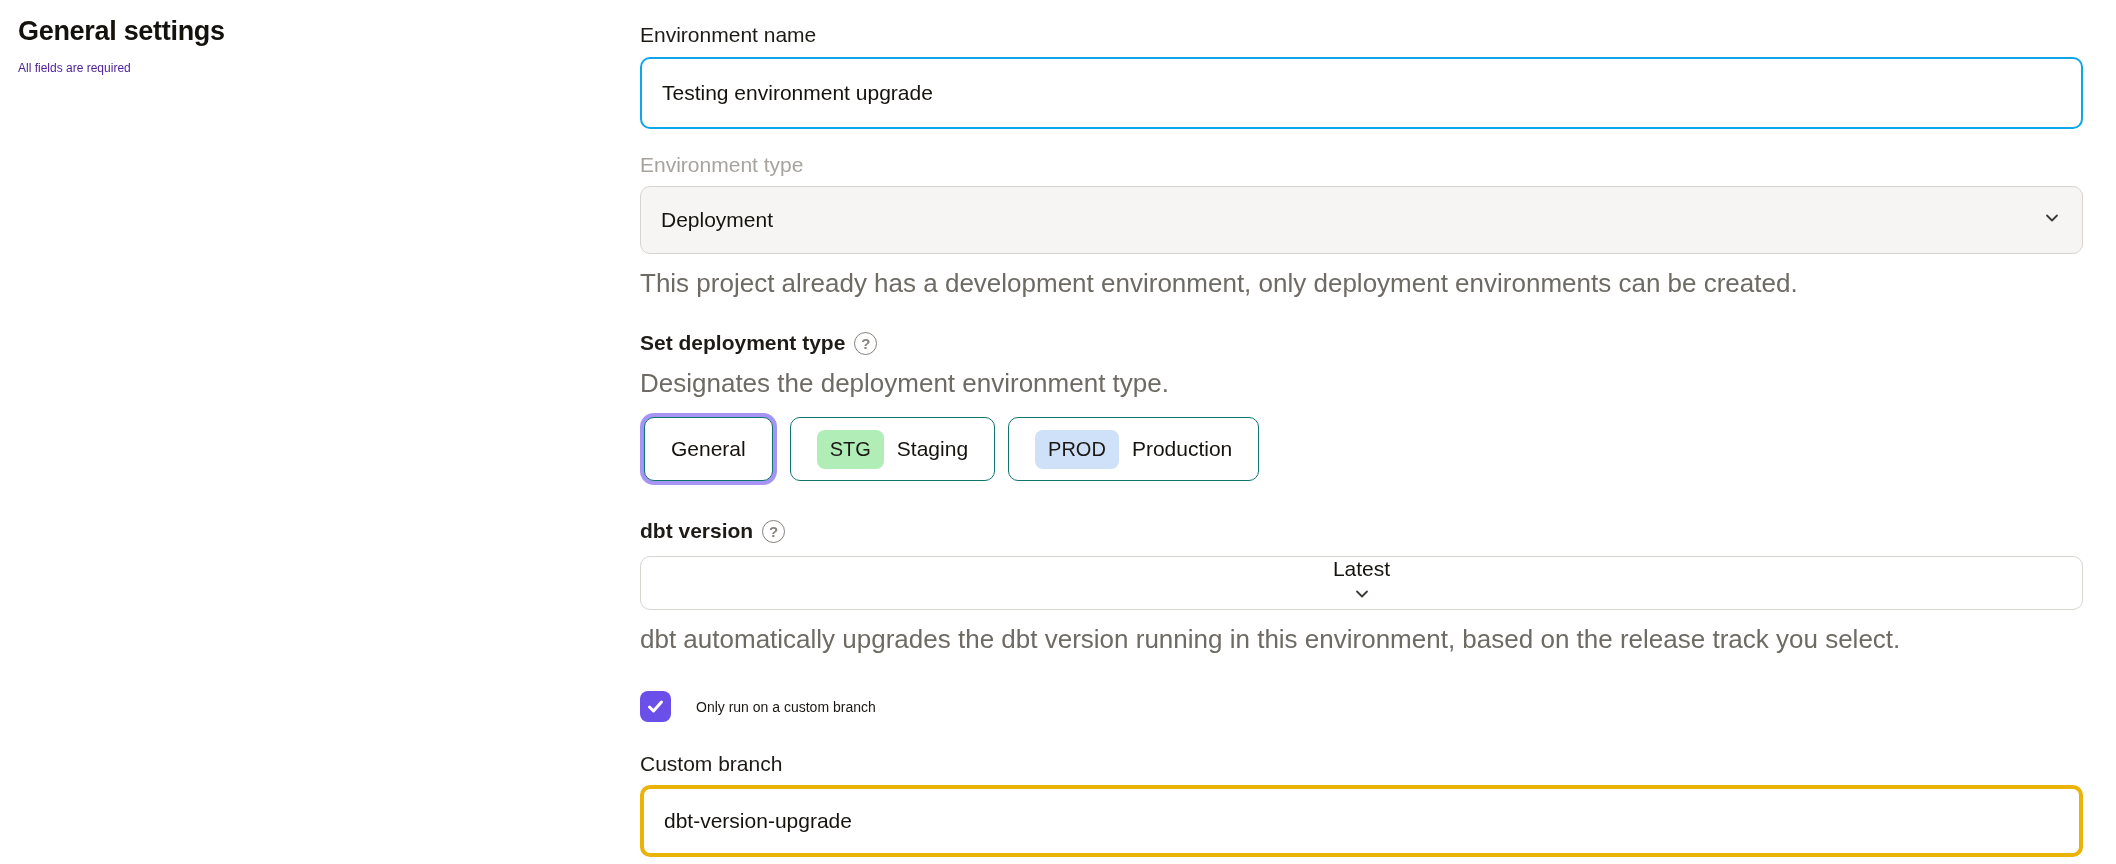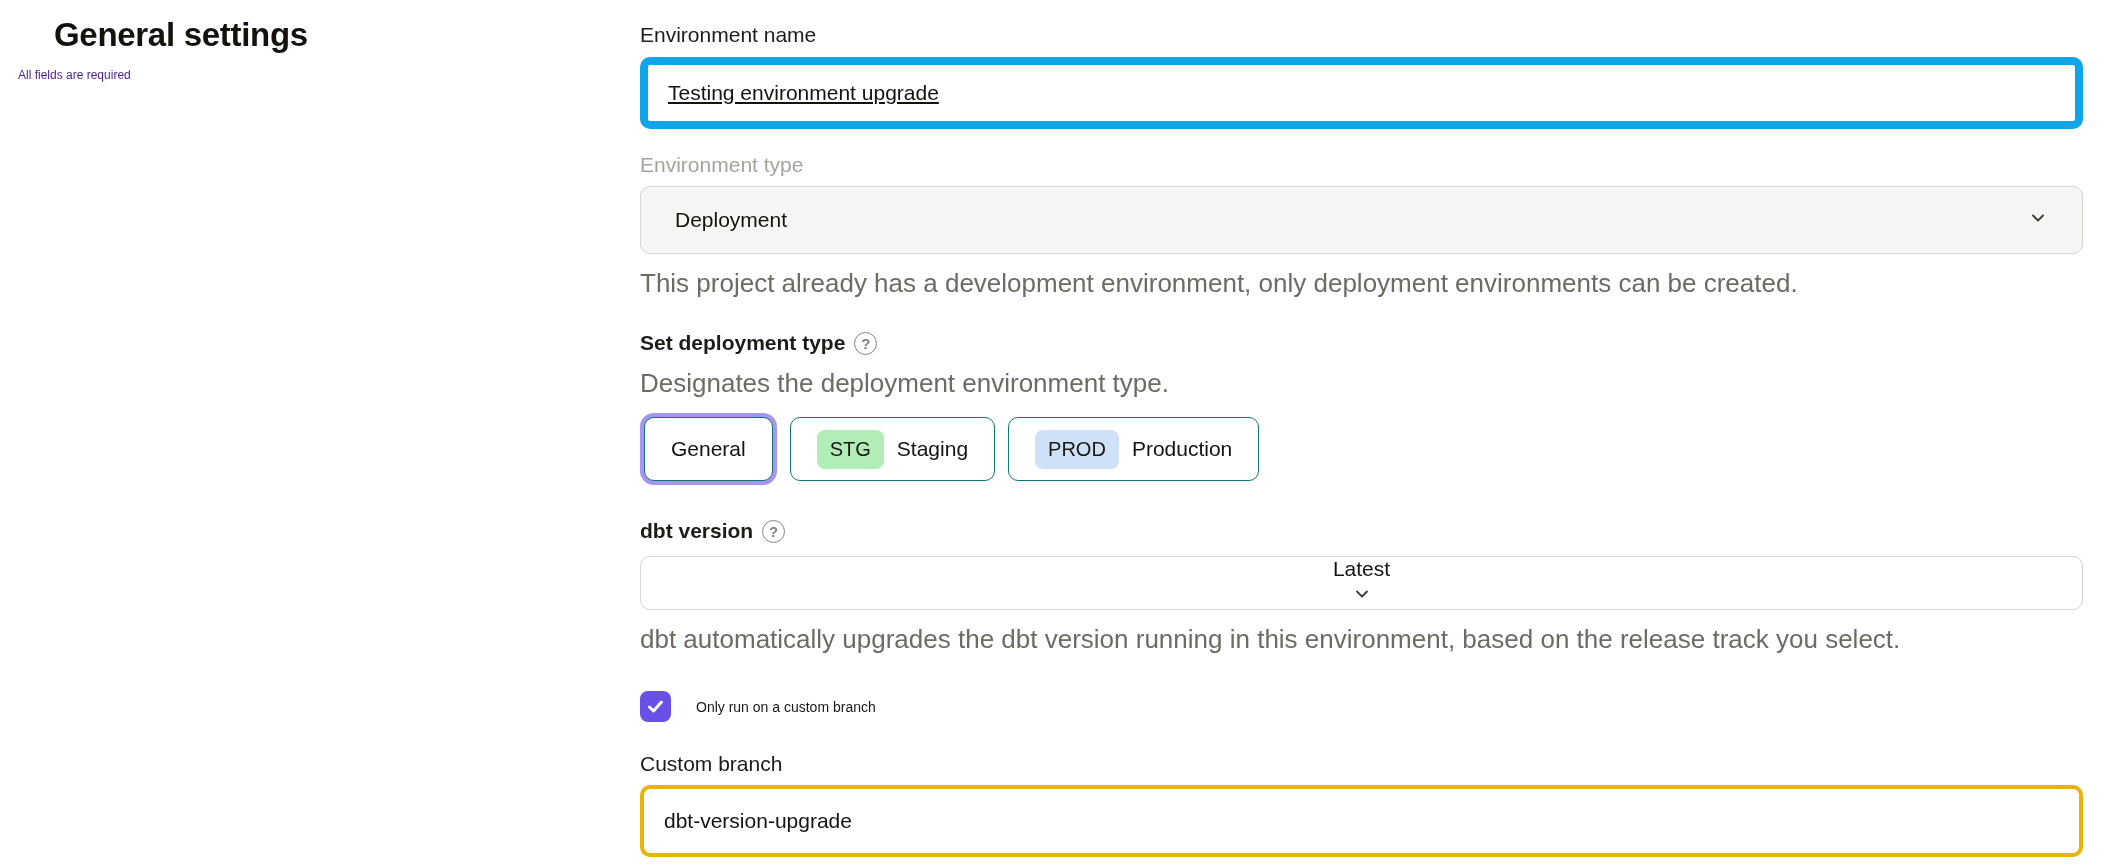--- a/index.html
+++ b/index.html
@@ -7,44 +7,44 @@
     width: 2116px; height: 864px;
     background: #ffffff;
     font-family: "Liberation Sans", sans-serif;
     color: #16130f;
     overflow: hidden;
   }
   .layout { display: flex; width: 2116px; }
   .left-col { width: 640px; padding: 16px 0 0 18px; flex-shrink: 0; }
   .right-col { width: 1443px; padding-top: 14px; margin-top: 9px; }
 
-  .page-title { font-size: 33px; font-weight: 700; letter-spacing: -0.3px; color: #15120e; margin-left: 36px; }
+  .page-title { font-size: 27px; font-weight: 700; letter-spacing: -0.3px; color: #15120e; }
   .page-subtitle { margin-top: 14px; font-size: 12px; color: #4c1d95; }
 
   .field-label { font-size: 21px; font-weight: 500; color: #1e1b17; }
   .field-label.disabled { color: #a7a39d; }
   .label-row { display: flex; align-items: center; gap: 9px; }
   .label-row .field-label { font-weight: 600; }
 
   .helper-text { font-size: 26px; color: #6e6a64; margin-top: 14px; }
 
   .text-input {
     width: 100%; height: 72px;
     border: 4px solid #eab308; border-radius: 10px;
     padding: 0 20px; font-size: 21px; color: #16130f;
     font-family: "Liberation Sans", sans-serif;
     background: #ffffff; outline: none; display: block;
   }
-  .text-input.focused { border: 8px solid #0ea5e9; text-decoration: underline; }
+  .text-input.focused { border: 2px solid #0ea5e9; }
 
   .select-box {
     width: 100%; height: 68px;
     border: 1px solid #d8d4d0; border-radius: 10px;
     display: flex; align-items: center; justify-content: space-between;
-    padding: 0 34px; font-size: 21px; cursor: pointer;
+    padding: 0 20px; font-size: 21px; cursor: pointer;
     background: #ffffff;
   }
   .select-box.disabled { background: #f6f5f3; cursor: default; }
 
   .help-icon {
     width: 23px; height: 23px; border-radius: 50%;
     border: 1.6px solid #86827c; color: #86827c;
     font-size: 15px; font-weight: 600;
     display: inline-flex; align-items: center; justify-content: center;
     line-height: 1;

